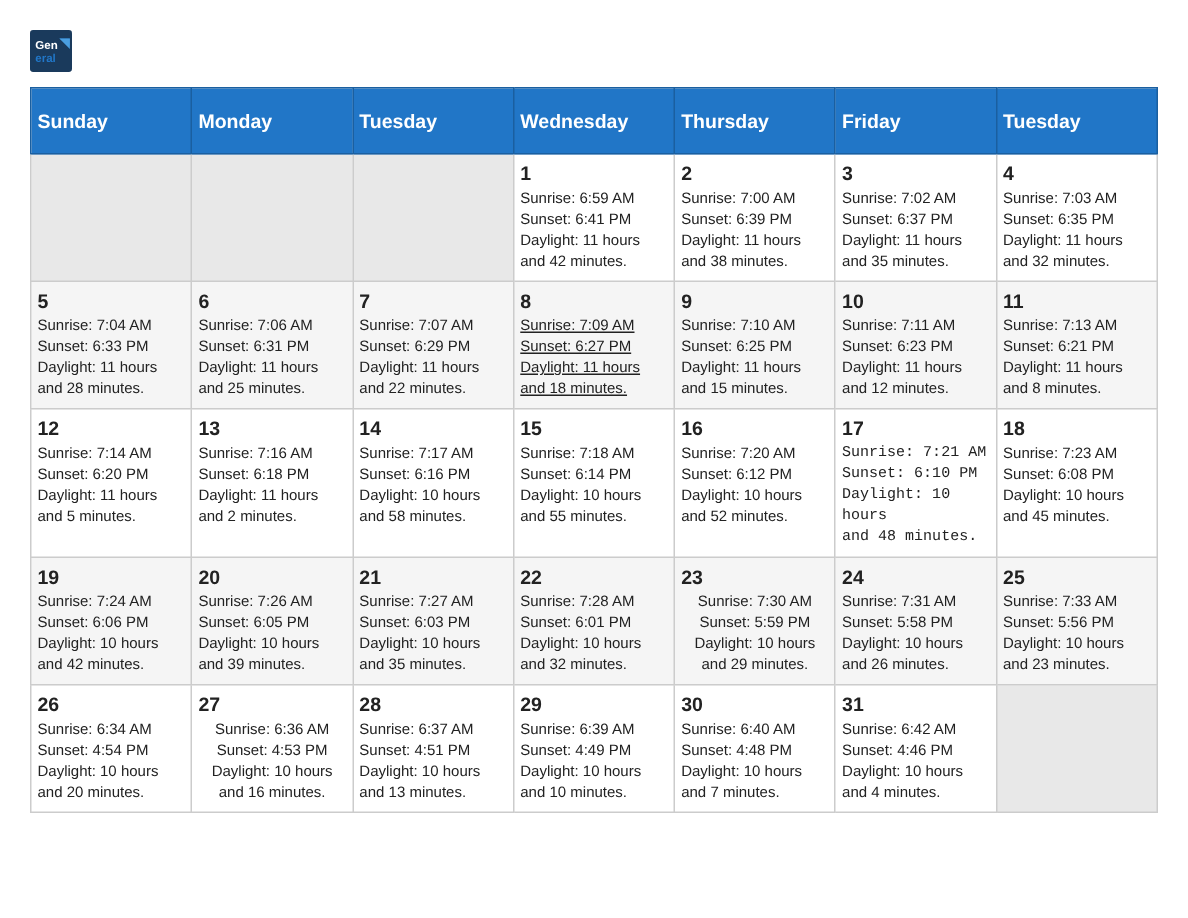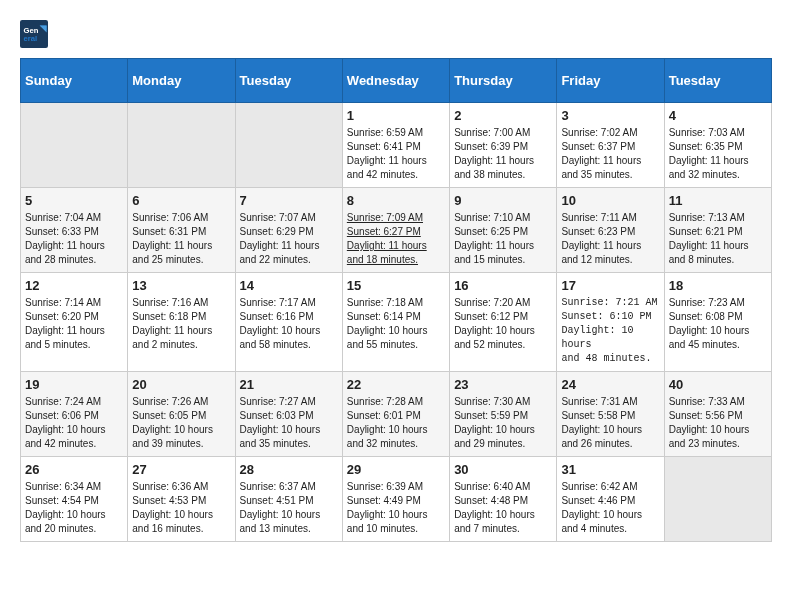--- a/index.html
+++ b/index.html
@@ -283,51 +283,51 @@
         </td>
         <td>
           <span class="day-num">22</span>
           <div class="day-info" style="white-space: pre-line;">Sunrise: 7:28 AM
 Sunset: 6:01 PM
 Daylight: 10 hours
 and 32 minutes.</div>
         </td>
         <td>
           <span class="day-num">23</span>
-          <div class="day-info" style="white-space: pre-line;">Sunrise: 7:30 AM
+          <div class="day-info" style="white-space: pre-line; text-align: center;">Sunrise: 7:30 AM
 Sunset: 5:59 PM
 Daylight: 10 hours
 and 29 minutes.</div>
         </td>
         <td>
           <span class="day-num">24</span>
           <div class="day-info" style="white-space: pre-line;">Sunrise: 7:31 AM
 Sunset: 5:58 PM
 Daylight: 10 hours
 and 26 minutes.</div>
         </td>
         <td>
-          <span class="day-num">40</span>
+          <span class="day-num">25</span>
           <div class="day-info" style="white-space: pre-line;">Sunrise: 7:33 AM
 Sunset: 5:56 PM
 Daylight: 10 hours
 and 23 minutes.</div>
         </td>
       </tr>
       <tr>
         <td>
           <span class="day-num">26</span>
           <div class="day-info" style="white-space: pre-line;">Sunrise: 6:34 AM
 Sunset: 4:54 PM
 Daylight: 10 hours
 and 20 minutes.</div>
         </td>
         <td>
           <span class="day-num">27</span>
-          <div class="day-info" style="white-space: pre-line;">Sunrise: 6:36 AM
+          <div class="day-info" style="white-space: pre-line; text-align: center;">Sunrise: 6:36 AM
 Sunset: 4:53 PM
 Daylight: 10 hours
 and 16 minutes.</div>
         </td>
         <td>
           <span class="day-num">28</span>
           <div class="day-info" style="white-space: pre-line;">Sunrise: 6:37 AM
 Sunset: 4:51 PM
 Daylight: 10 hours
 and 13 minutes.</div>

